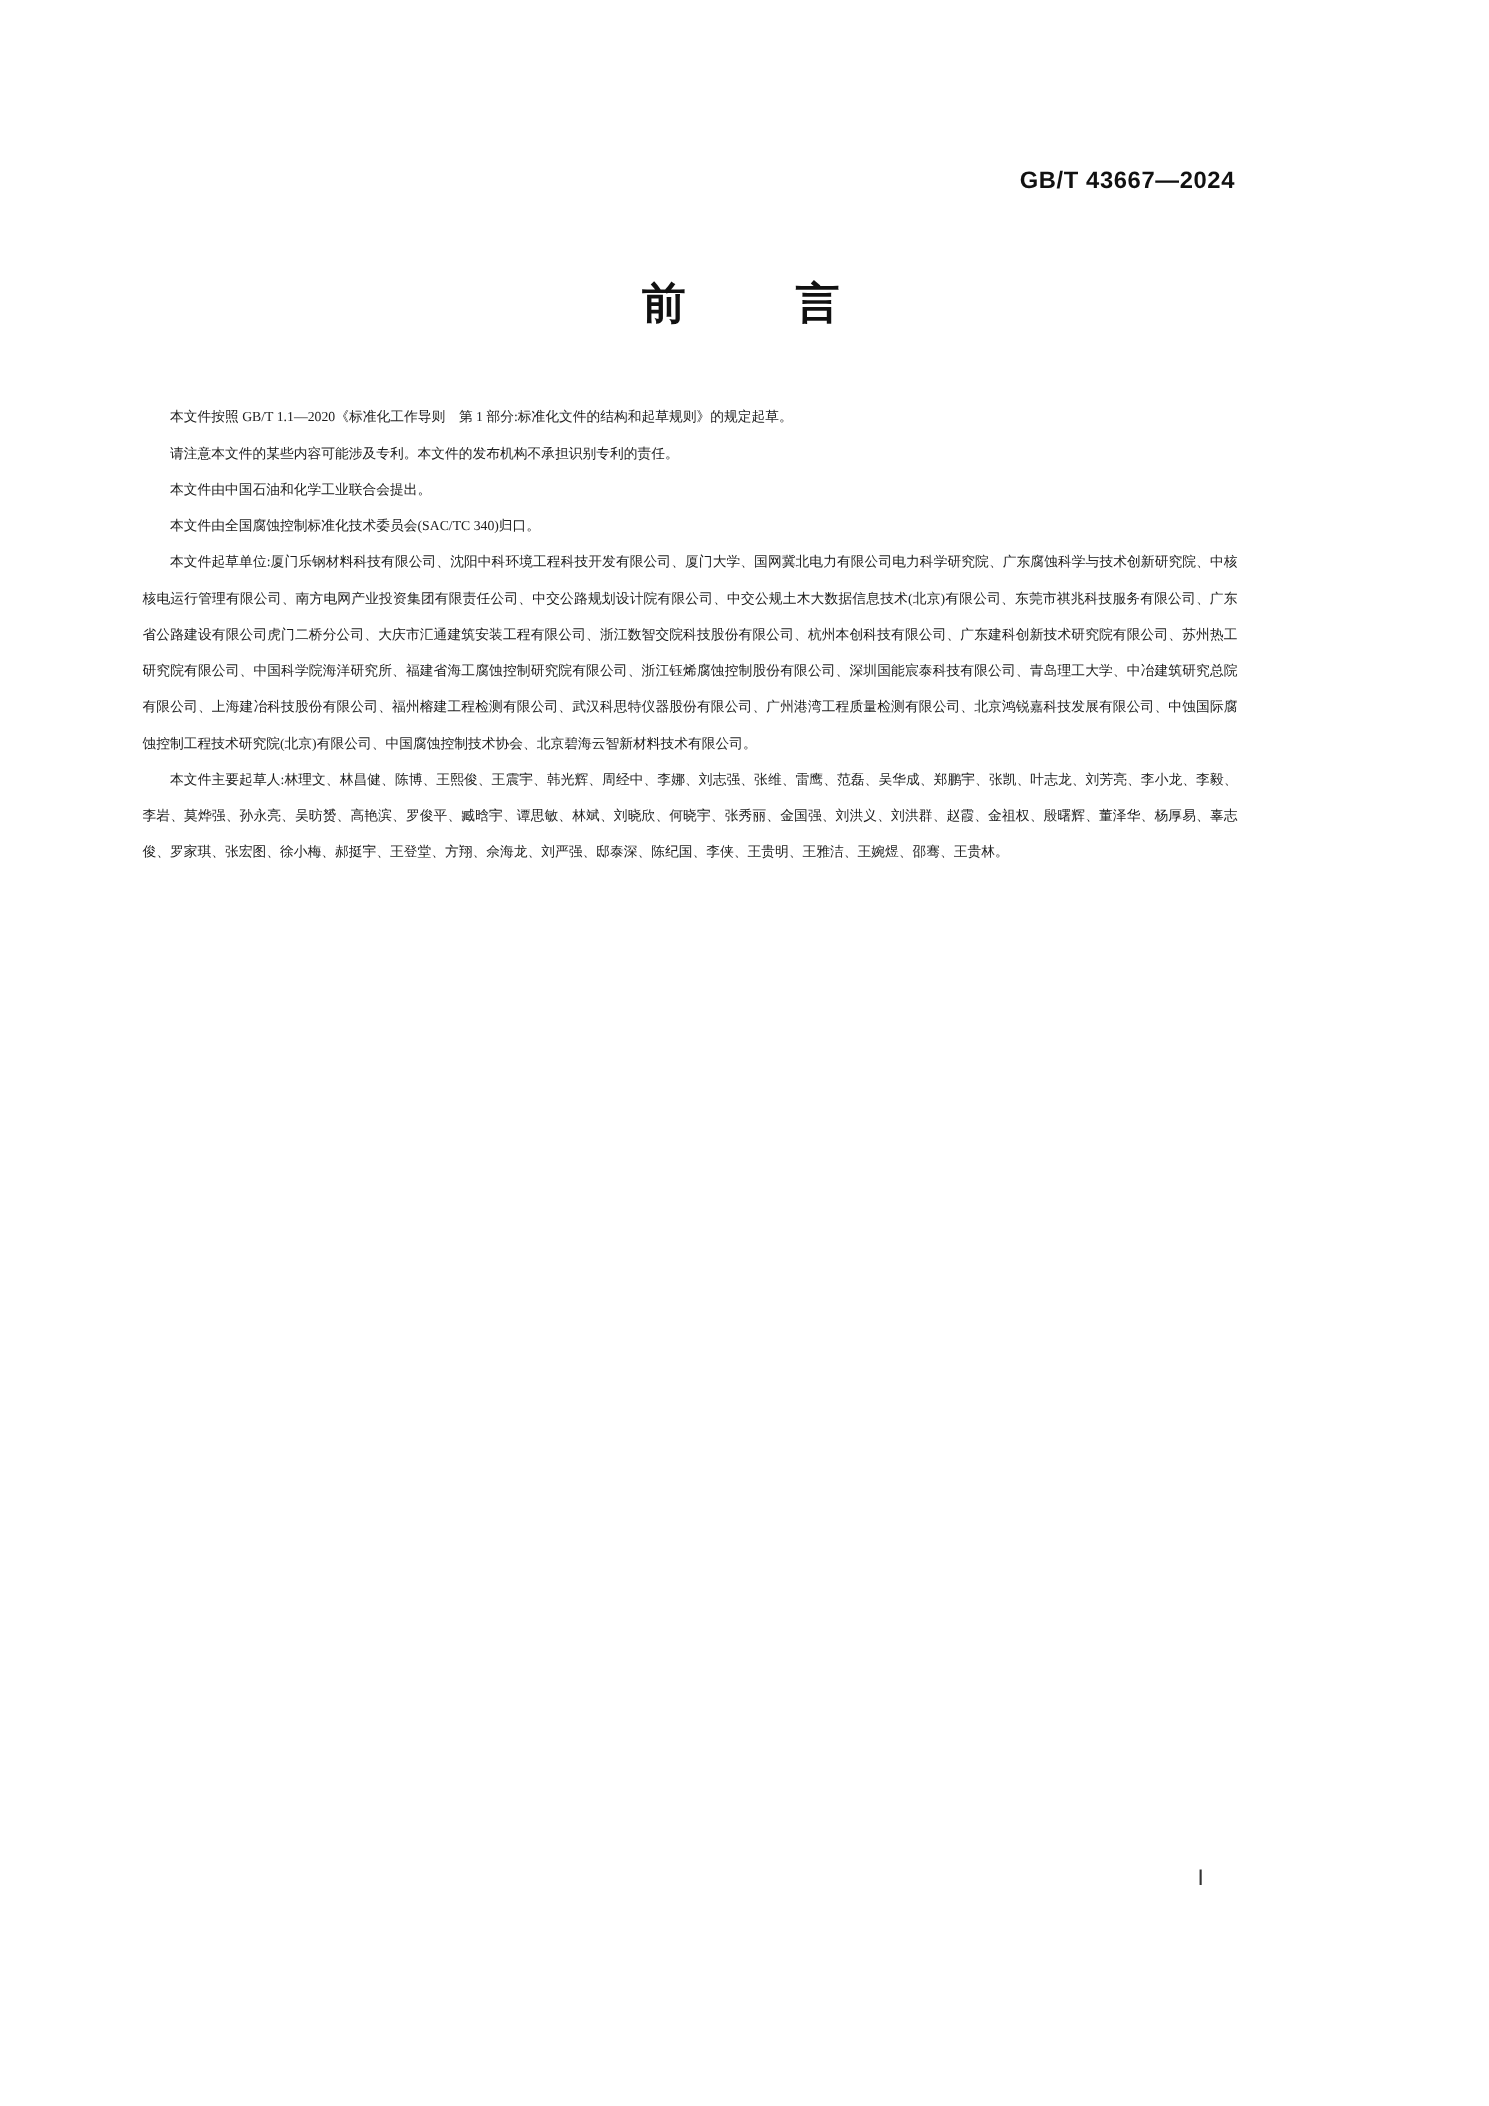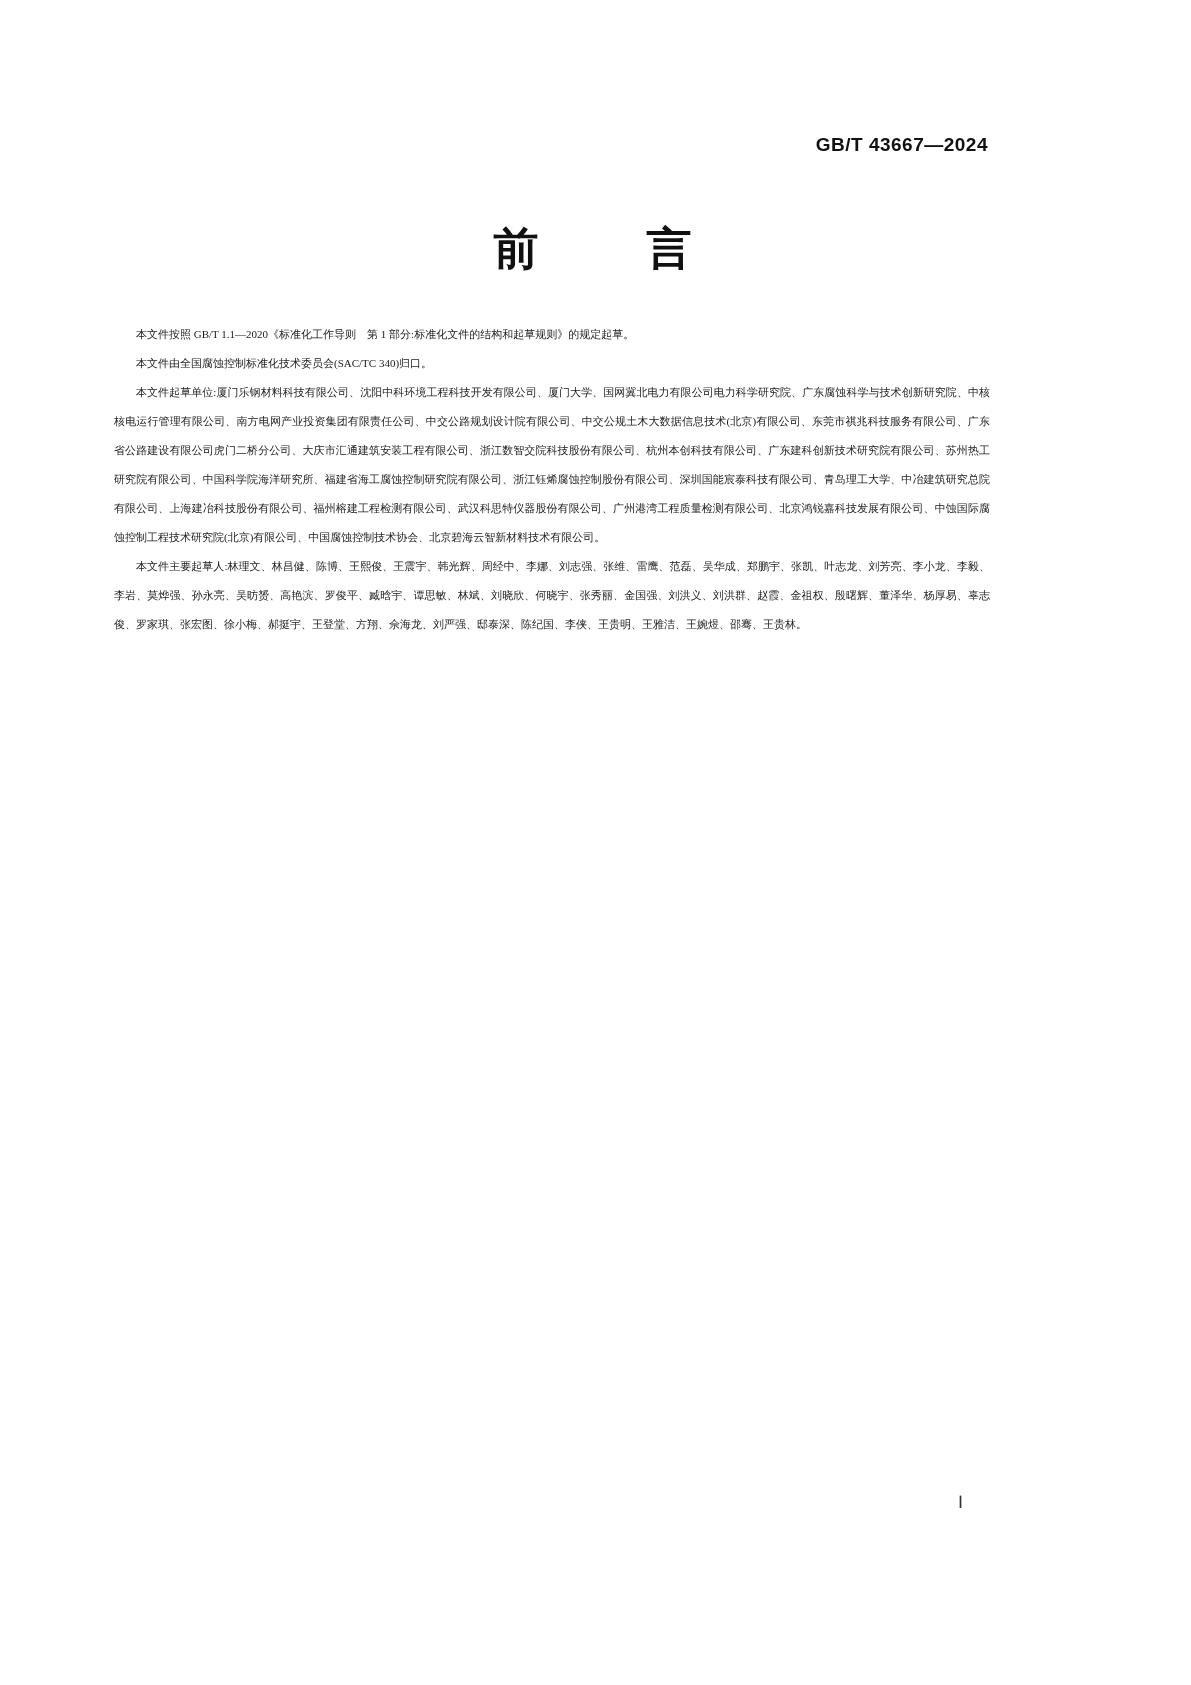--- a/index.html
+++ b/index.html
@@ -28,21 +28,21 @@
     color: #111;
     white-space: nowrap;
   }
   .doc-title {
     position: absolute;
     top: 219px;
     left: 0;
     right: 0;
     margin: 0;
     text-align: center;
-    font-size: 45px;
+    font-size: 35px;
     font-weight: 700;
     color: #111;
     letter-spacing: 6px;
   }
   .doc-body {
     position: absolute;
     top: 320px;
     left: 114px;
     width: 876px;
     font-size: 11px;
@@ -67,20 +67,22 @@
 <body>
 
 <div class="page">
 
   <div class="std-number">GB/T 43667—2024</div>
 
   <h1 class="doc-title">前　　言</h1>
 
   <div class="doc-body">
     <p>本文件按照 GB/T 1.1—2020《标准化工作导则　第 1 部分:标准化文件的结构和起草规则》的规定起草。</p>
+    <p>请注意本文件的某些内容可能涉及专利。本文件的发布机构不承担识别专利的责任。</p>
+    <p>本文件由中国石油和化学工业联合会提出。</p>
     <p>本文件由全国腐蚀控制标准化技术委员会(SAC/TC 340)归口。</p>
     <p>本文件起草单位:厦门乐钢材料科技有限公司、沈阳中科环境工程科技开发有限公司、厦门大学、国网冀北电力有限公司电力科学研究院、广东腐蚀科学与技术创新研究院、中核核电运行管理有限公司、南方电网产业投资集团有限责任公司、中交公路规划设计院有限公司、中交公规土木大数据信息技术(北京)有限公司、东莞市祺兆科技服务有限公司、广东省公路建设有限公司虎门二桥分公司、大庆市汇通建筑安装工程有限公司、浙江数智交院科技股份有限公司、杭州本创科技有限公司、广东建科创新技术研究院有限公司、苏州热工研究院有限公司、中国科学院海洋研究所、福建省海工腐蚀控制研究院有限公司、浙江钰烯腐蚀控制股份有限公司、深圳国能宸泰科技有限公司、青岛理工大学、中冶建筑研究总院有限公司、上海建冶科技股份有限公司、福州榕建工程检测有限公司、武汉科思特仪器股份有限公司、广州港湾工程质量检测有限公司、北京鸿锐嘉科技发展有限公司、中蚀国际腐蚀控制工程技术研究院(北京)有限公司、中国腐蚀控制技术协会、北京碧海云智新材料技术有限公司。</p>
     <p>本文件主要起草人:林理文、林昌健、陈博、王熙俊、王震宇、韩光辉、周经中、李娜、刘志强、张维、雷鹰、范磊、吴华成、郑鹏宇、张凯、叶志龙、刘芳亮、李小龙、李毅、李岩、莫烨强、孙永亮、吴昉赟、高艳滨、罗俊平、臧晗宇、谭思敏、林斌、刘晓欣、何晓宇、张秀丽、金国强、刘洪义、刘洪群、赵霞、金祖权、殷曙辉、董泽华、杨厚易、辜志俊、罗家琪、张宏图、徐小梅、郝挺宇、王登堂、方翔、佘海龙、刘严强、邸泰深、陈纪国、李侠、王贵明、王雅洁、王婉煜、邵骞、王贵林。</p>
   </div>
 
   <div class="page-number">Ⅰ</div>
 
 </div>
 
 </body></html>

